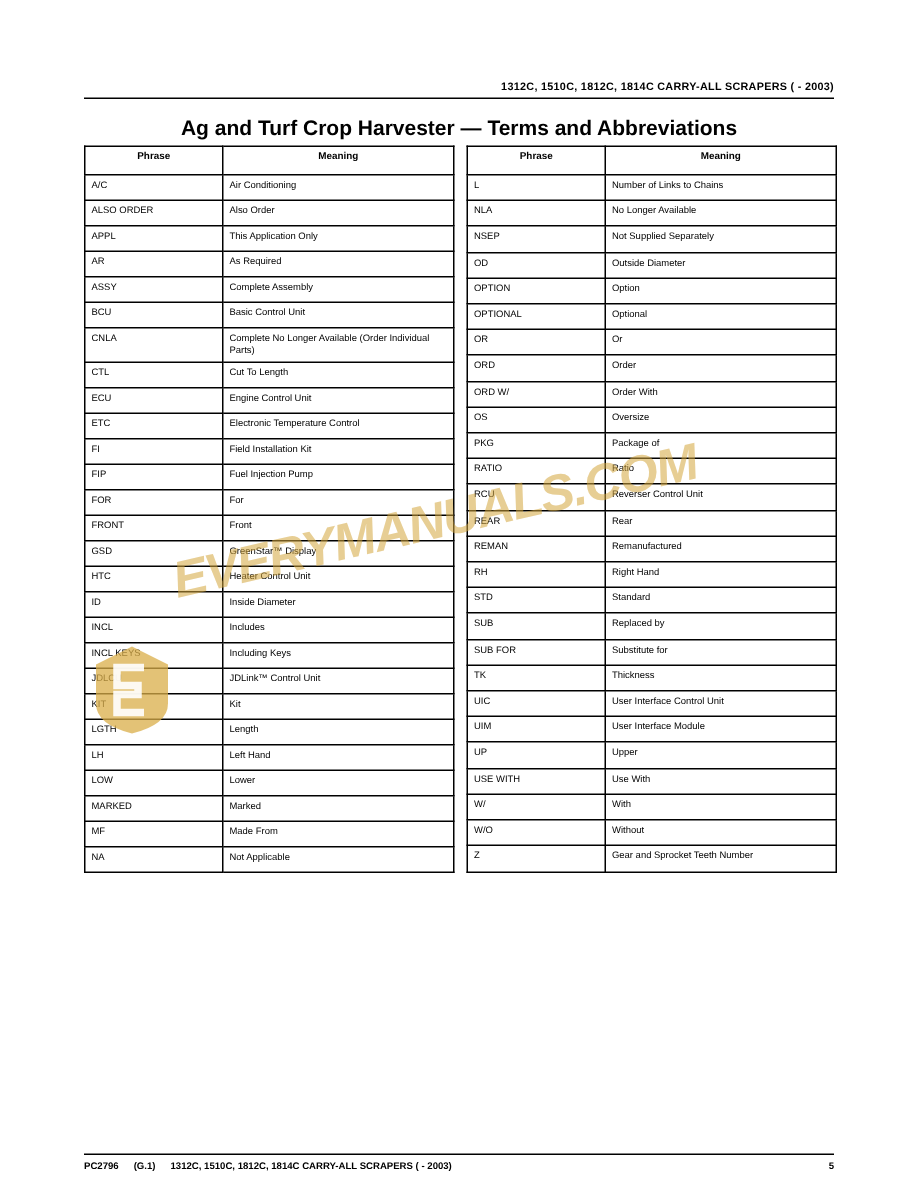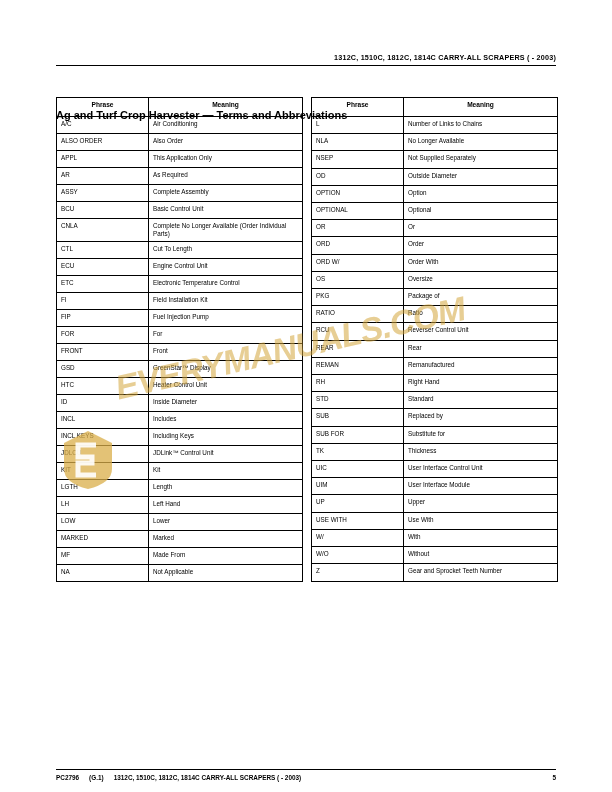--- a/index.html
+++ b/index.html
@@ -37,23 +37,23 @@
     left: 56px;
     top: 48px;
     width: 500px;
     border-top: 1px solid #000;
   }
   .doc-title {
     position: absolute;
     left: 56px;
     top: 60px;
     width: 500px;
-    font-size: 11px;
+    text-align: center;
+    font-size: 14px;
     font-weight: bold;
-    margin-top: 32px;
   }
   
   .tables {
     position: absolute;
     left: 56px;
     top: 80px;
     width: 500px;
     display: flex;
     gap: 8px;
   }

